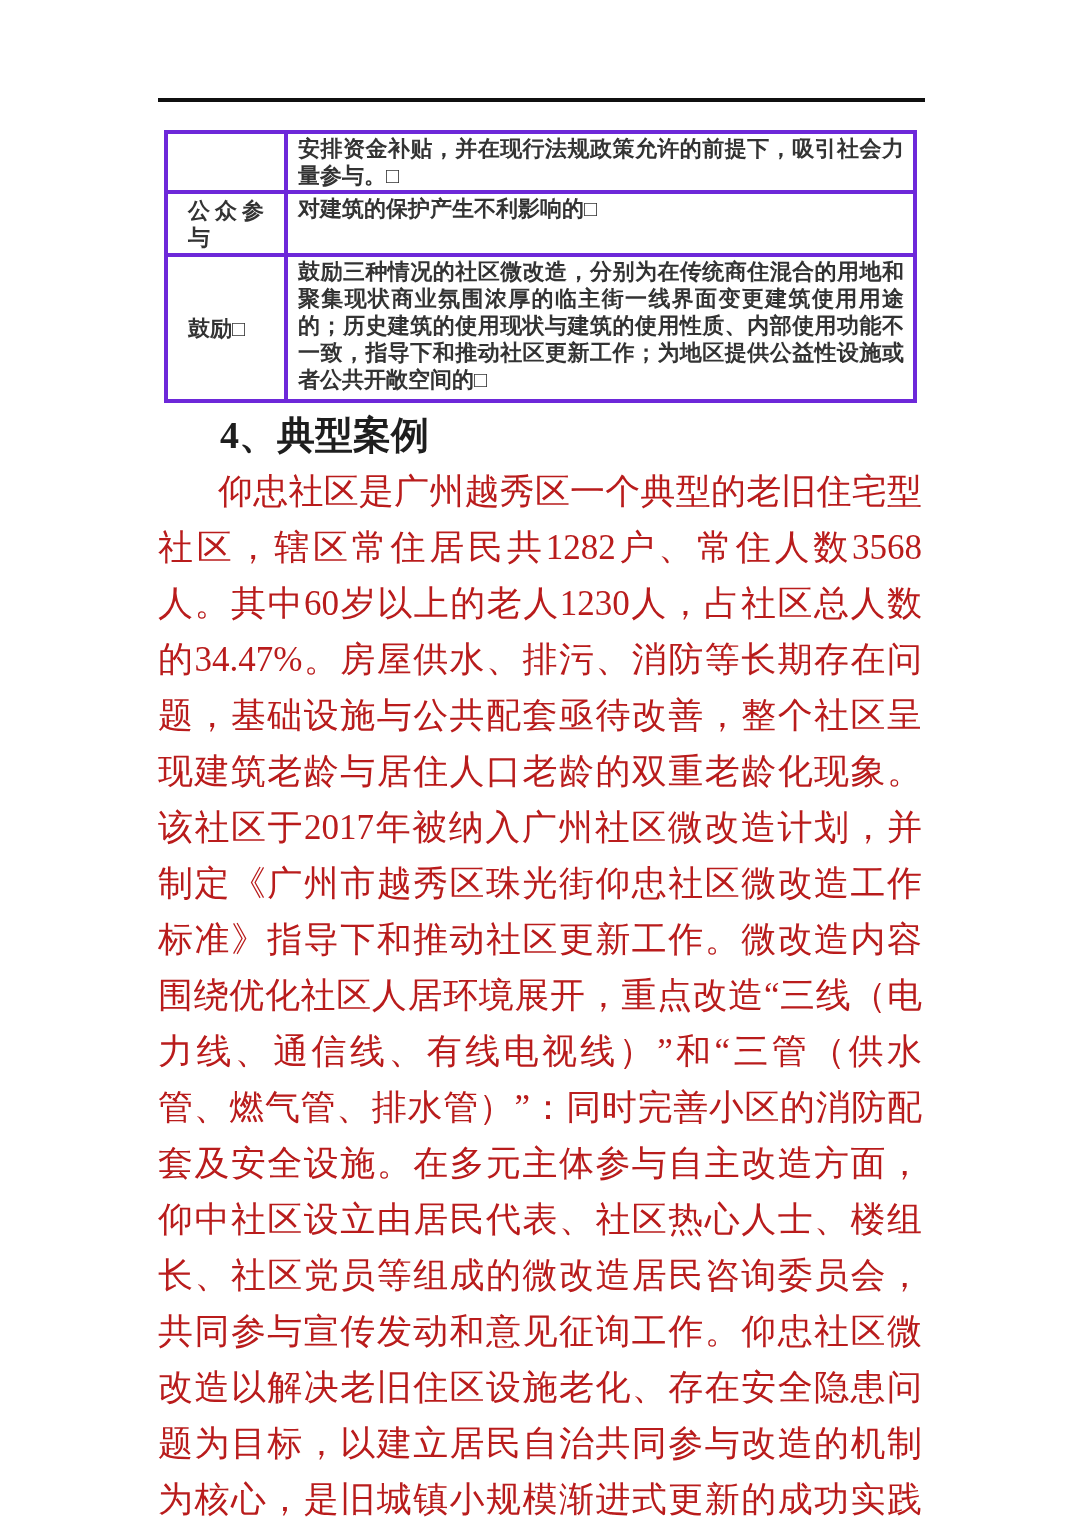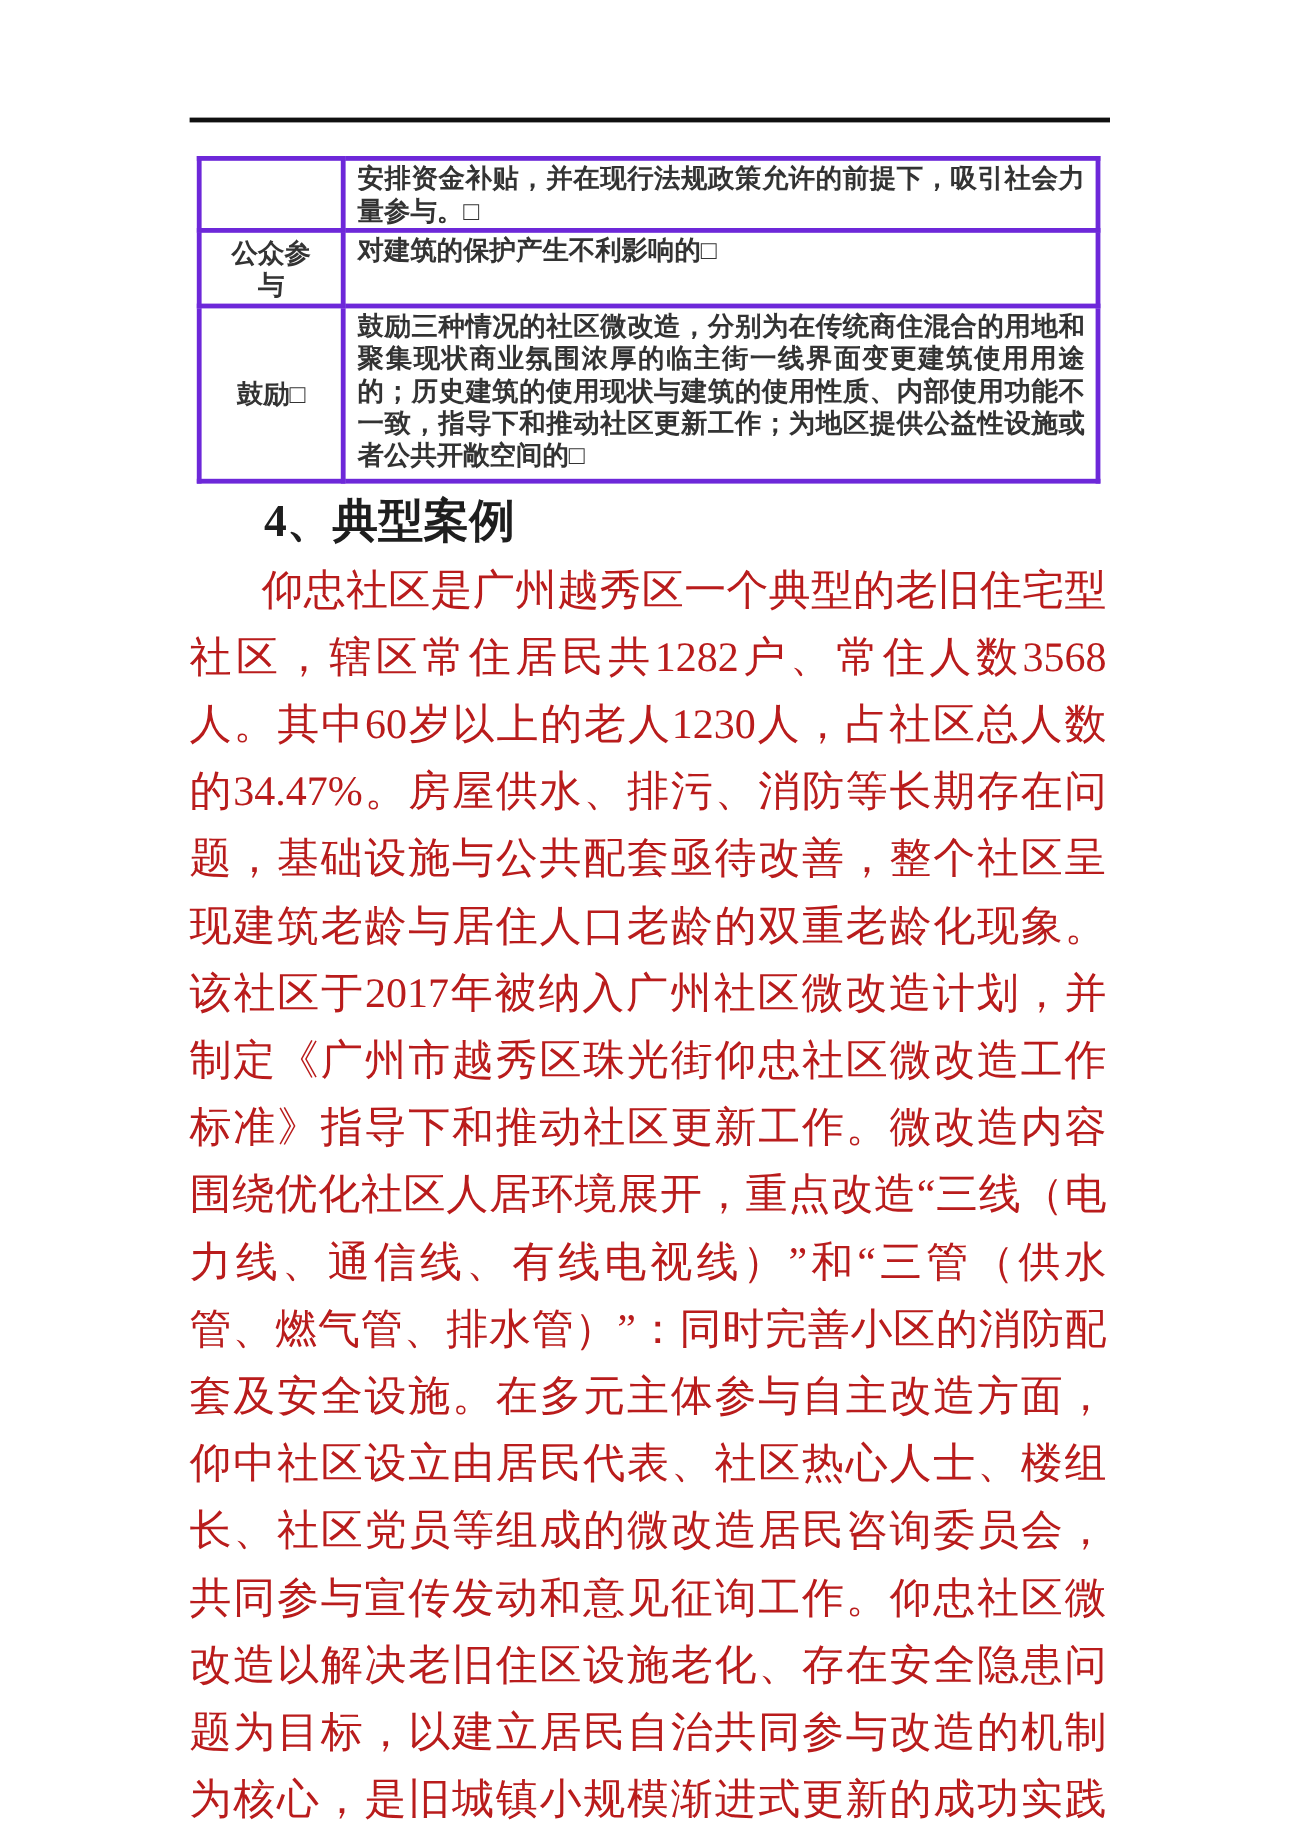--- a/index.html
+++ b/index.html
@@ -28,21 +28,20 @@
   }
   table.policy td{
     border:4px solid #6d28d9;
     padding:1px 9px 1px 10px;
     vertical-align:top;
     text-align:justify;
     font-weight:bold;
   }
   table.policy td.lbl{
     width:76px;
-    text-align:center;
     vertical-align:middle;
     padding:1px 20px;
   }
   tr.r1 td{height:52px;}
   tr.r2 td{height:57px;}
   tr.r3 td{height:140px;}
   
   h2.sec{
     margin:14px 0 0 0;
     padding-left:62px;

